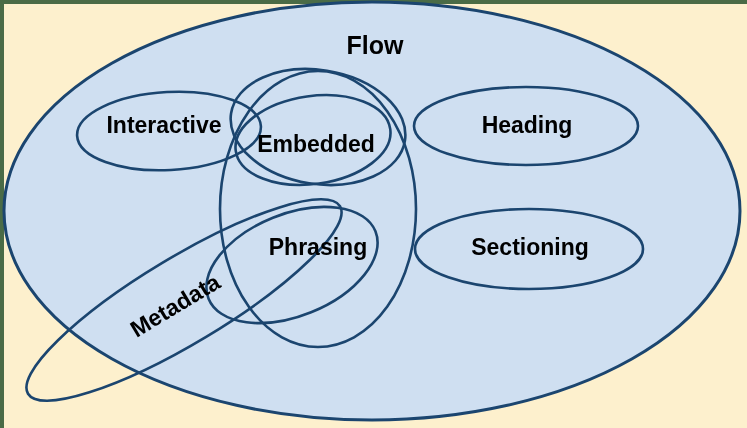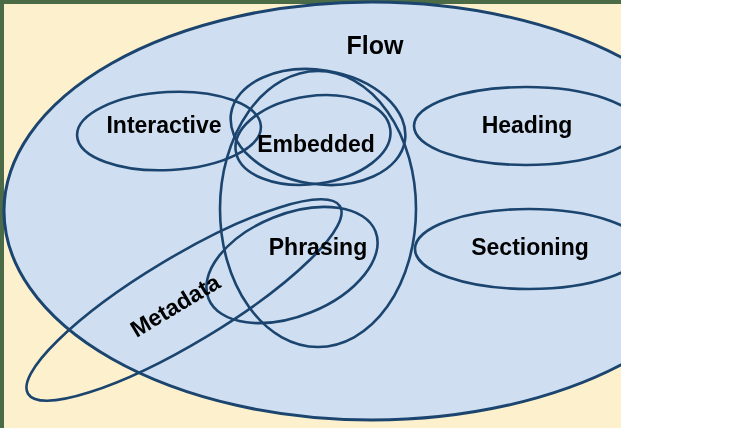--- a/index.html
+++ b/index.html
@@ -2,21 +2,21 @@
 <html><head>
 <meta charset="utf-8">
 <style>
   html, body {
     margin: 0;
     padding: 0;
     background: #ffffff;
   }
   #canvas {
     position: relative;
-    width: 621px;
+    width: 747px;
     height: 428px;
     overflow: hidden;
     font-family: "Liberation Sans", sans-serif;
   }
   #canvas svg {
     display: block;
   }
   .ellipse-label {
     font-family: "Liberation Sans", sans-serif;
     font-weight: bold;

